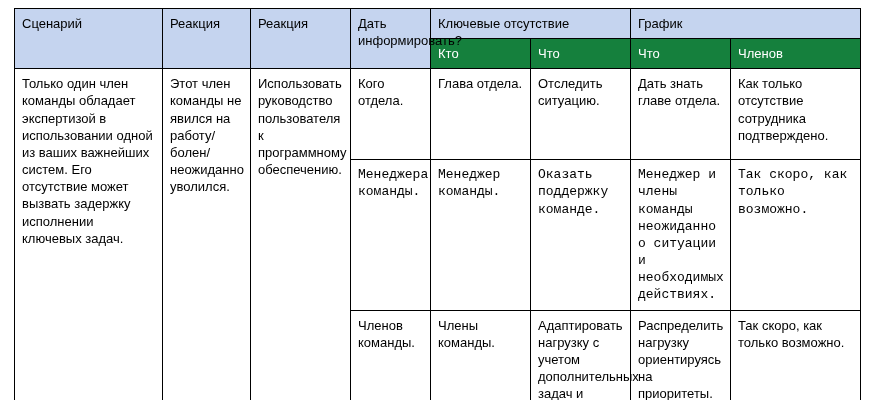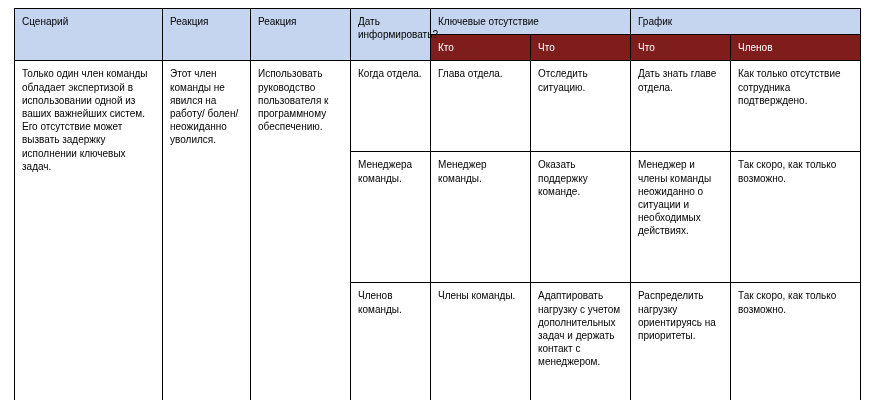--- a/index.html
+++ b/index.html
@@ -25,37 +25,37 @@
     border-collapse: collapse;
     table-layout: fixed;
     width: 846px;
     border: 1px solid #000000;
   }
   table.matrix td,
   table.matrix th {
     border: 1px solid #000000;
     vertical-align: top;
     padding: 6px 7px 6px 7px;
-    font-size: 10px;
+    font-size: 13px;
     line-height: 1.32;
     font-weight: normal;
     text-align: left;
   }
   
   .hdr {
     background: #c5d4ef;
     text-align: center;
     vertical-align: middle;
     font-weight: bold;
     font-size: 12px;
     padding: 6px 4px;
     line-height: 1.25;
   }
   .hdr-sub {
-    background: #7f1d1d;
+    background: #15803d;
     color: #ffffff;
     text-align: center;
     vertical-align: middle;
     font-weight: bold;
     font-size: 11.5px;
     padding: 5px 4px;
   }
   .body-cell {
     font-size: 10.5px;
     color: #000000;
@@ -64,21 +64,21 @@
   col.c1 { width: 148px; }
   col.c2 { width: 88px; }
   col.c3 { width: 100px; }
   col.c4 { width: 80px; }
   col.c5 { width: 100px; }
   col.c6 { width: 100px; }
   col.c7 { width: 100px; }
   col.c8 { width: 130px; }
 
   .row-1 td.body-cell { height: 78px; }
-  .row-2 td.body-cell { height: 118px; }
+  .row-2 td.body-cell { height: 118px; font-family: Liberation Mono, monospace; }
   .row-3 td.body-cell { height: 122px; }
 </style>
 </head>
 <body>
 
 <div class="sheet">
   <table class="matrix">
     <colgroup>
       <col class="c1">
         <col class="c2">
@@ -103,21 +103,21 @@
         <th class="hdr-sub">Что</th>
         <th class="hdr-sub">Что</th>
         <th class="hdr-sub">Членов</th>
       </tr>
     </thead>
     <tbody>
       <tr class="row-1">
         <td class="body-cell" rowspan="3">Только один член команды обладает экспертизой в использовании одной из ваших важнейших систем. Его отсутствие может вызвать задержку исполнении ключевых задач.</td>
         <td class="body-cell" rowspan="3">Этот член команды не явился на работу/ болен/ неожиданно уволился.</td>
         <td class="body-cell" rowspan="3">Использовать руководство пользователя к программному обеспечению.</td>
-        <td class="body-cell">Когда отдела.</td>
+        <td class="body-cell">Кого отдела.</td>
         <td class="body-cell">Глава отдела.</td>
         <td class="body-cell">Отследить ситуацию.</td>
         <td class="body-cell">Дать знать главе отдела.</td>
         <td class="body-cell">Как только отсутствие сотрудника подтверждено.</td>
       </tr>
       <tr class="row-2">
         <td class="body-cell">Менеджера команды.</td>
         <td class="body-cell">Менеджер команды.</td>
         <td class="body-cell">Оказать поддержку команде.</td>
         <td class="body-cell">Менеджер и члены команды неожиданно о ситуации и необходимых действиях.</td>

